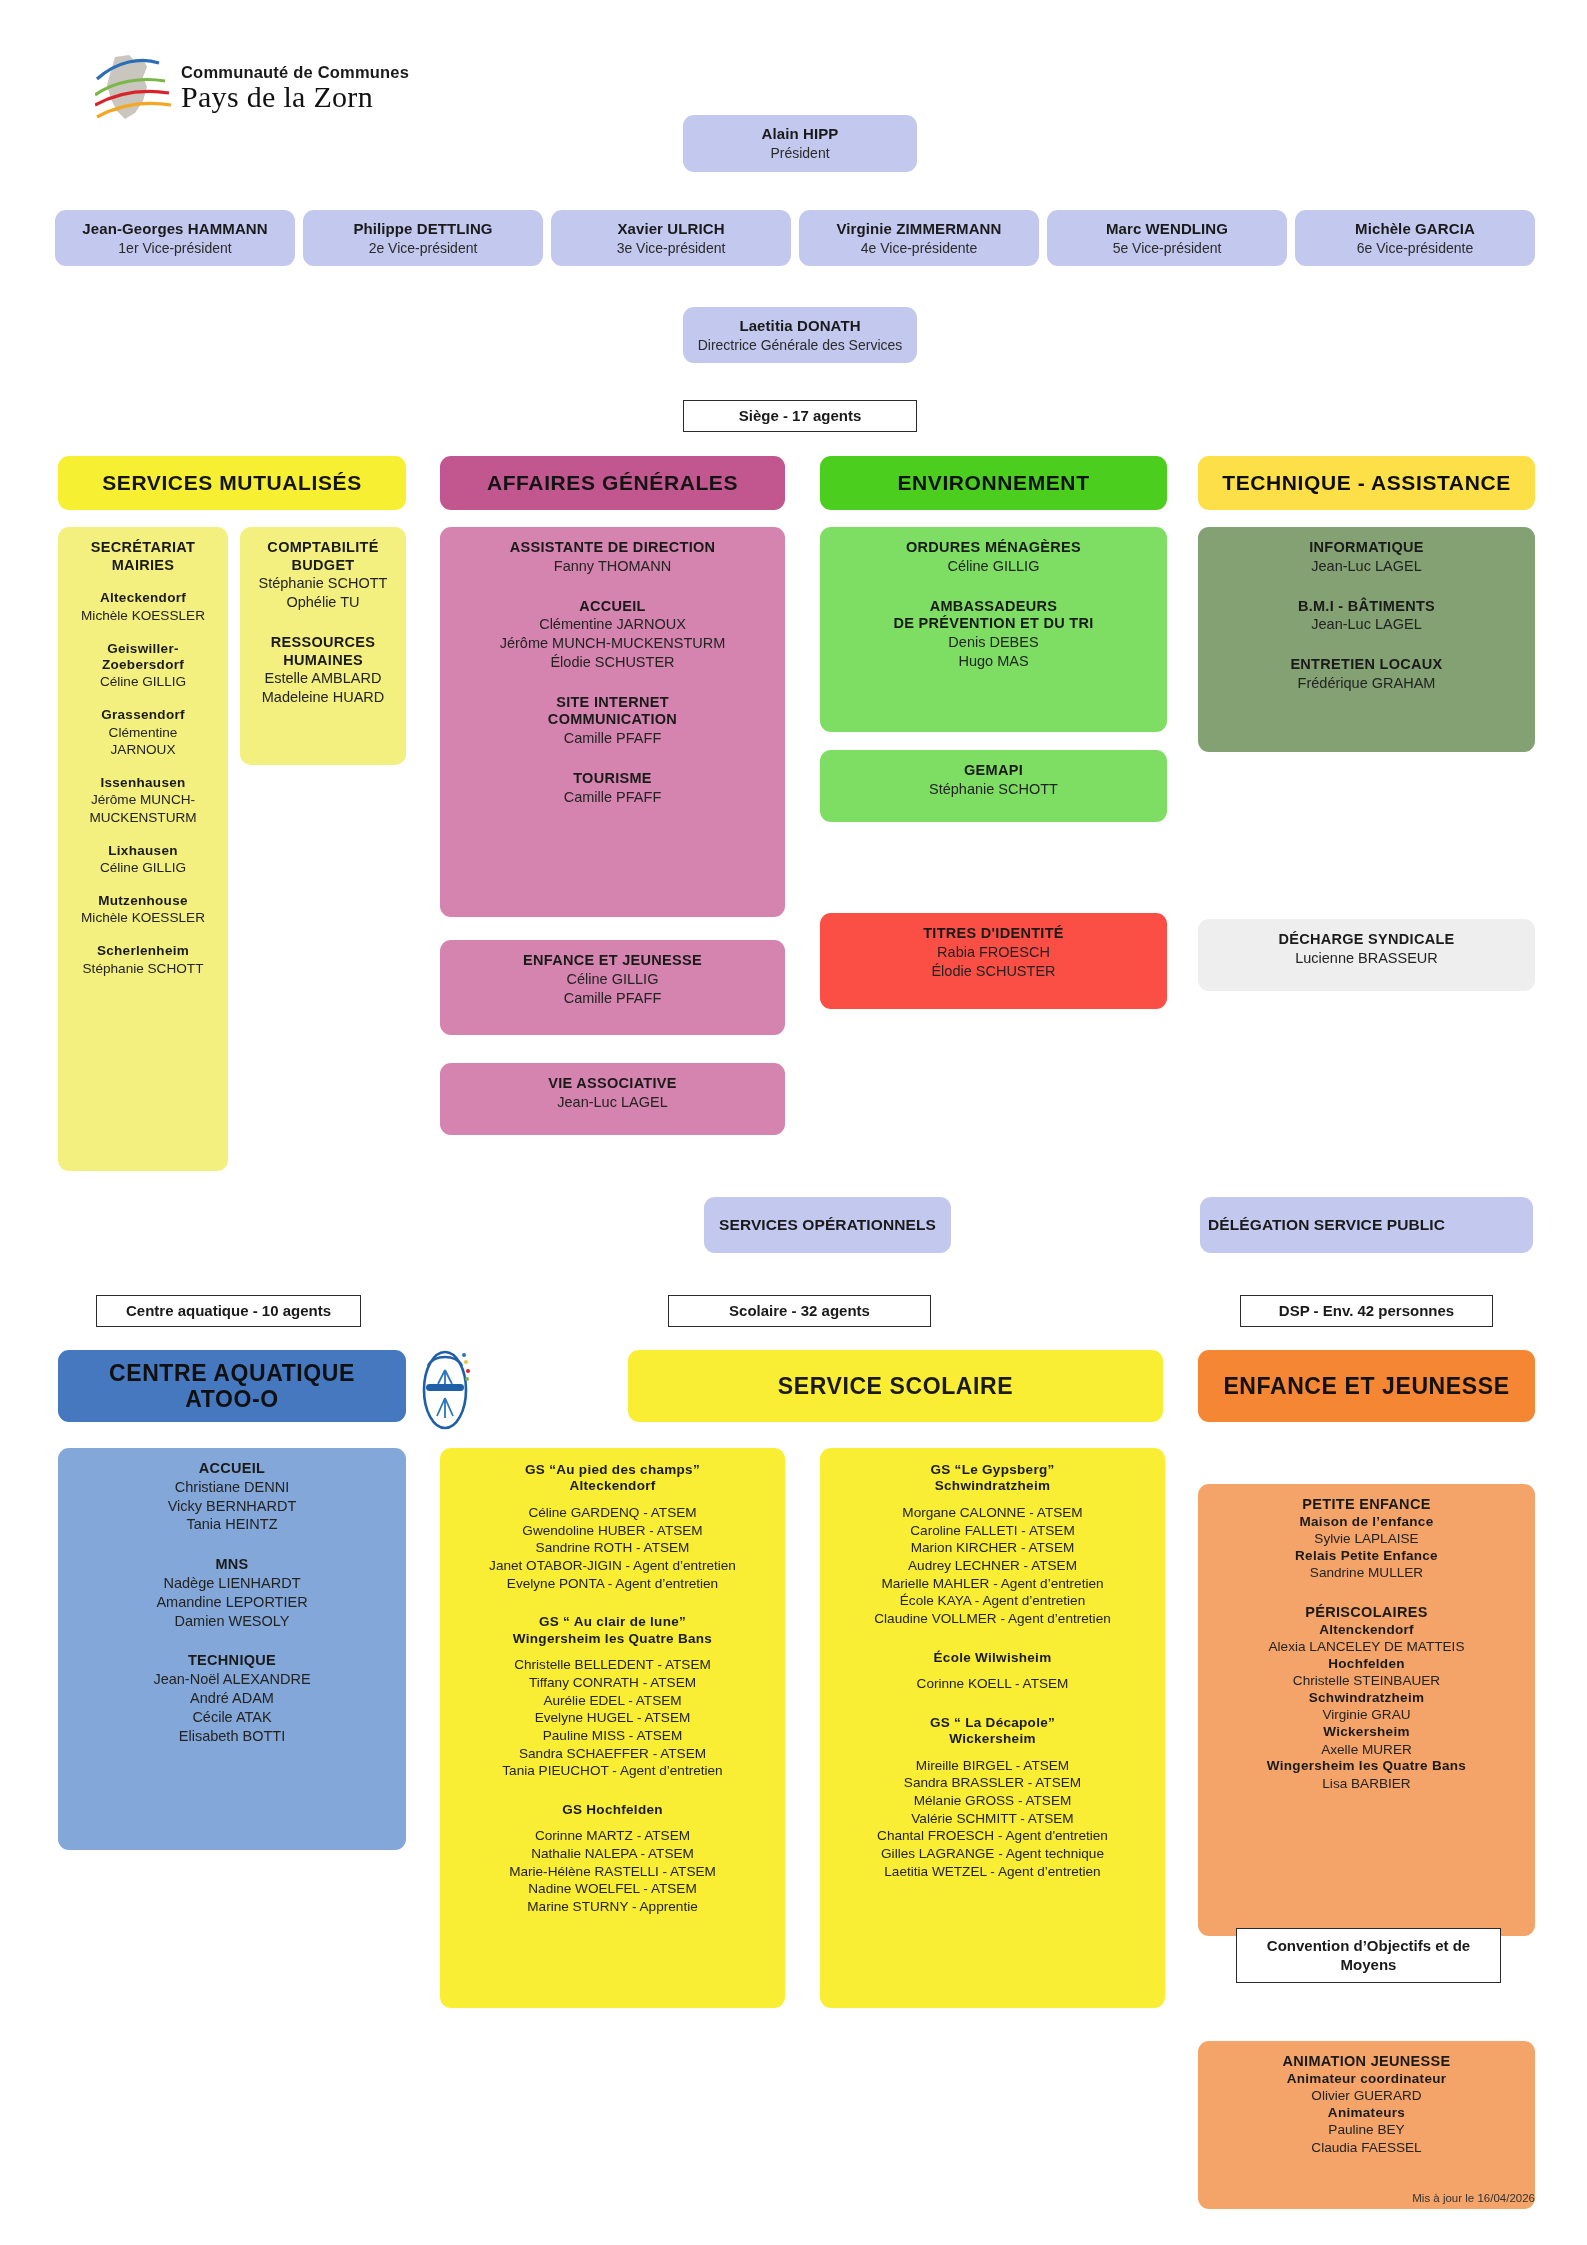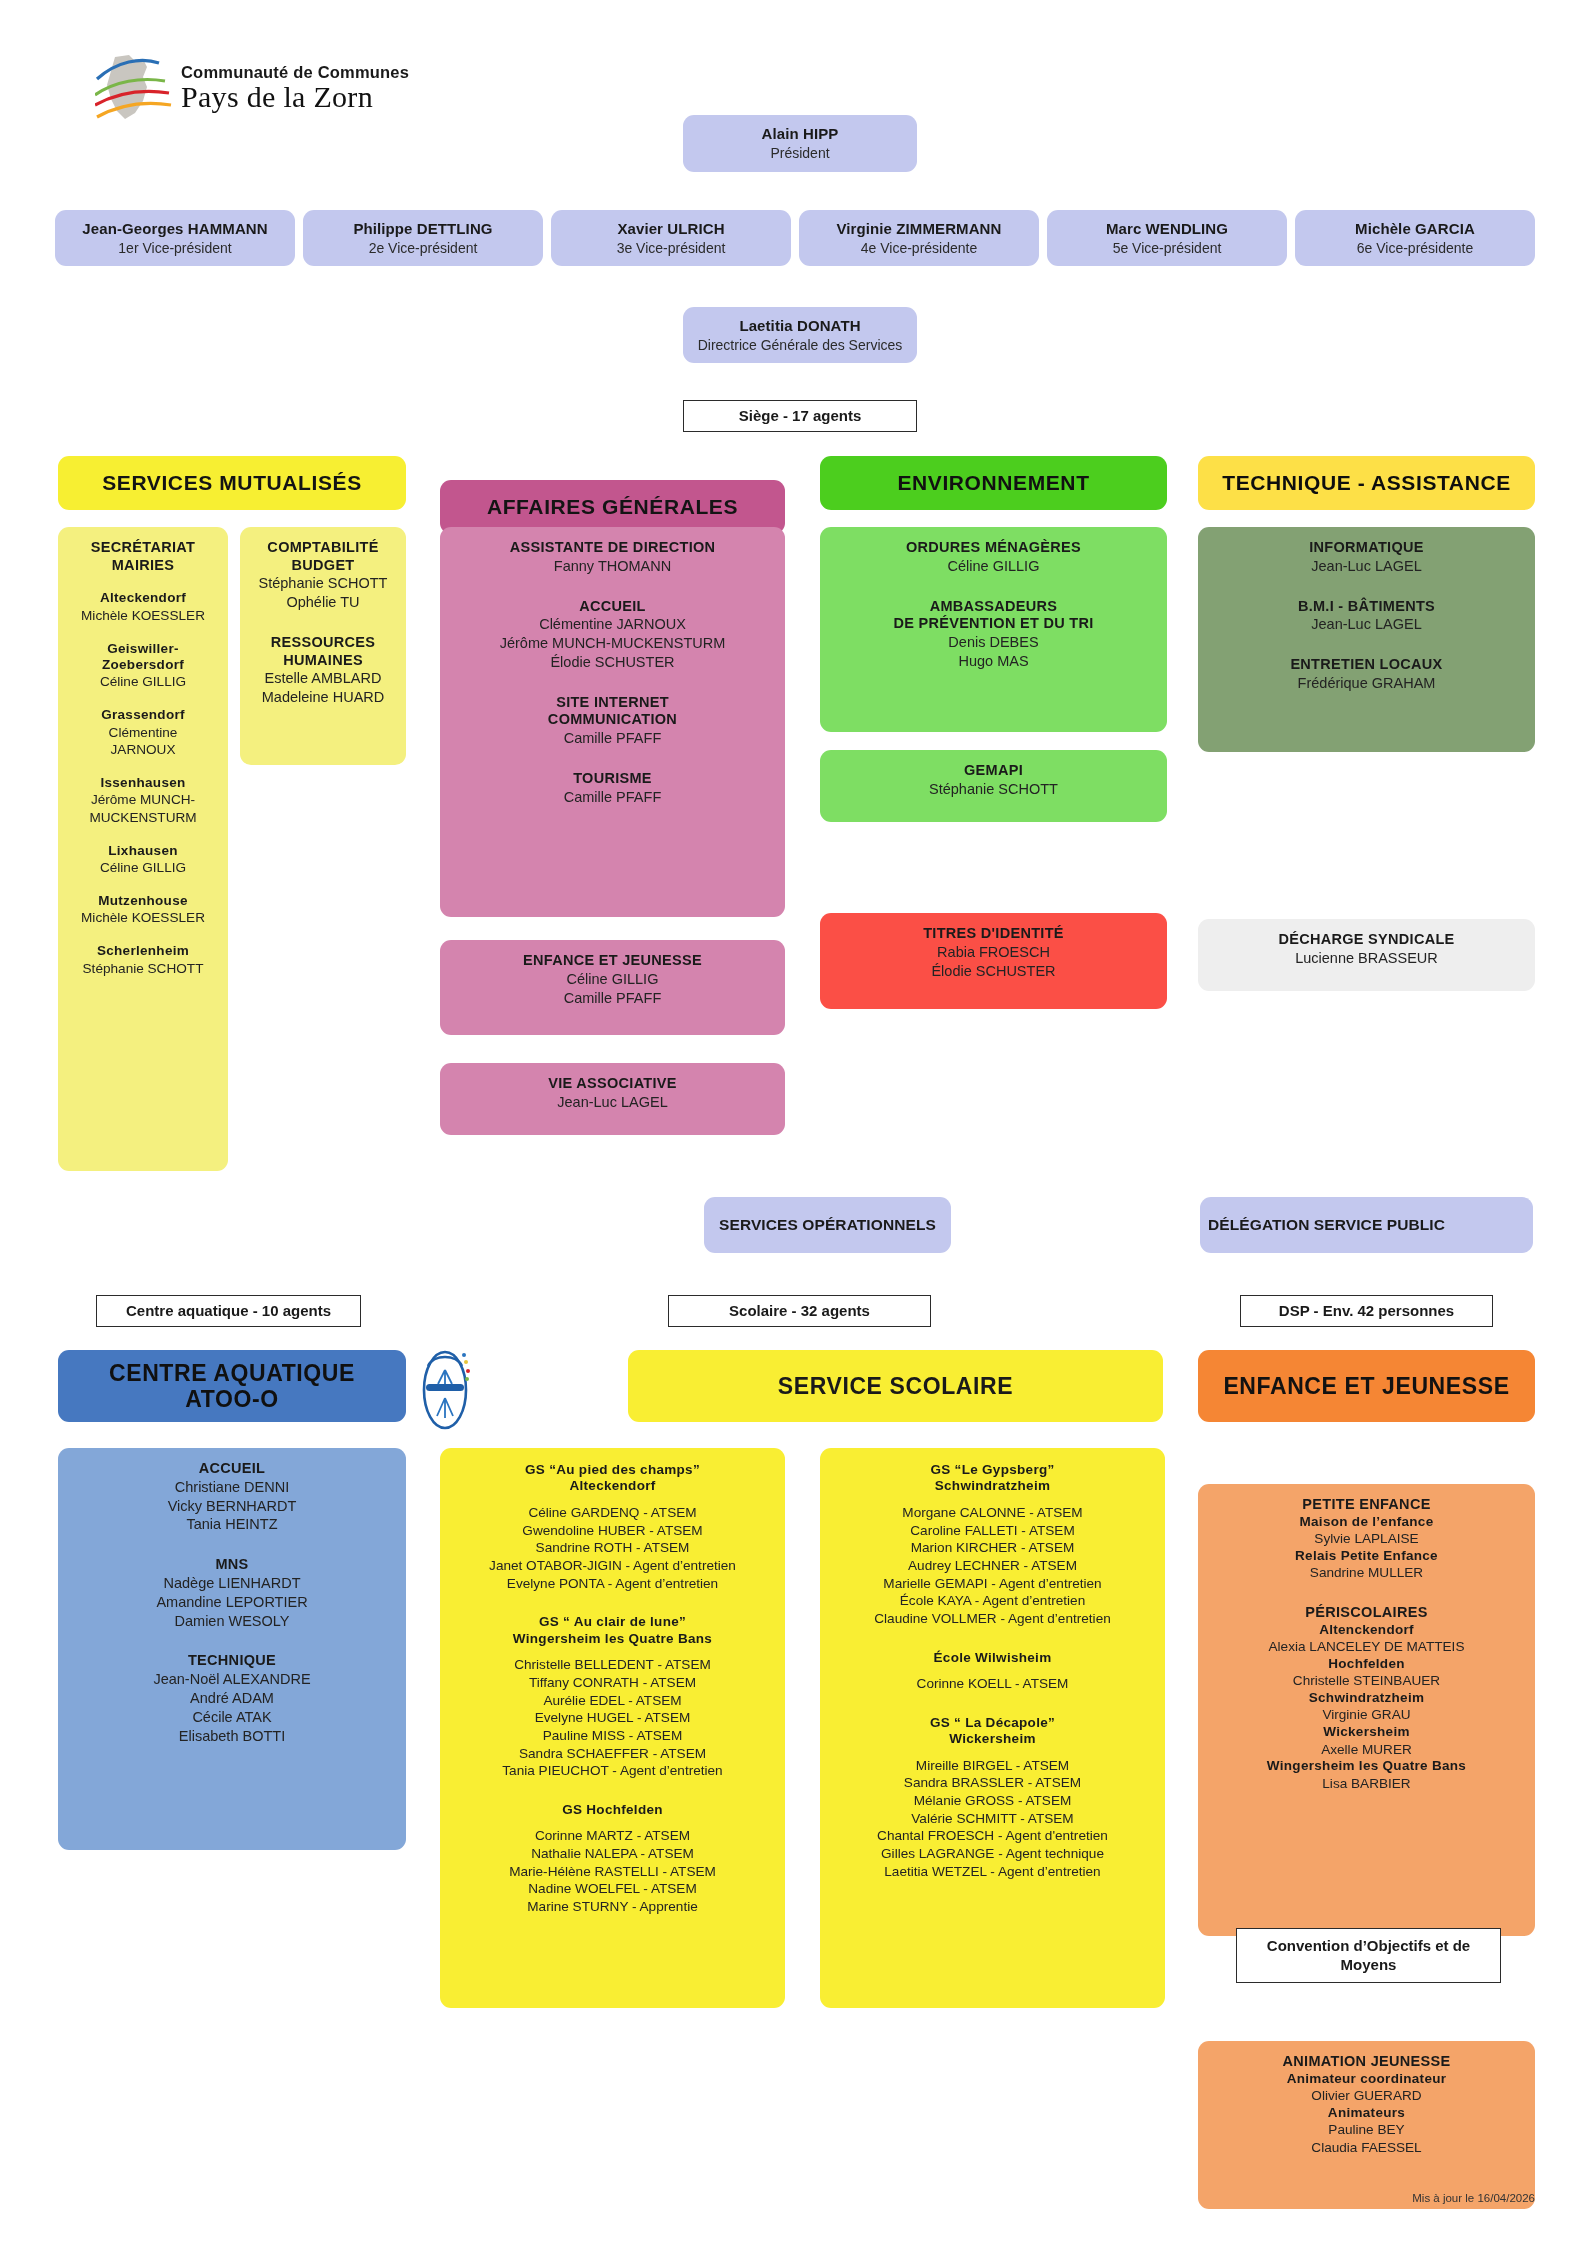--- a/index.html
+++ b/index.html
@@ -198,21 +198,21 @@
     <div class="n">Stéphanie SCHOTT</div>
     <div class="n">Ophélie TU</div>
 
     <div class="gap-lg"></div>
     <div class="h">RESSOURCES</div>
     <div class="h">HUMAINES</div>
     <div class="n">Estelle AMBLARD</div>
     <div class="n">Madeleine HUARD</div>
   </div>
 
-  <div class="abs dept-head pink-head s20" style="left:440px; top:456px; width:345px; height:54px;margin-top:24px;">AFFAIRES GÉNÉRALES</div>
+  <div class="abs dept-head pink-head s20" style="left:440px; top:456px; width:345px; height:54px;">AFFAIRES GÉNÉRALES</div>
 
   <div class="abs sect pink-body" style="left:440px; top:527px; width:345px; height:390px;">
     <div class="h">ASSISTANTE DE DIRECTION</div>
     <div class="n">Fanny THOMANN</div>
 
     <div class="gap-lg"></div>
     <div class="h">ACCUEIL</div>
     <div class="n">Clémentine JARNOUX</div>
     <div class="n">Jérôme MUNCH-MUCKENSTURM</div>
     <div class="n">Élodie SCHUSTER</div>
@@ -367,21 +367,21 @@
   </div>
 
   <div class="abs sect yellow-strong" style="left:820px; top:1448px; width:345px; height:560px; padding-top:14px;">
     <div class="h sm">GS “Le Gypsberg”</div>
     <div class="h sm">Schwindratzheim</div>
     <div class="gap-sm"></div>
     <div class="n sm">Morgane CALONNE - ATSEM</div>
     <div class="n sm">Caroline FALLETI - ATSEM</div>
     <div class="n sm">Marion KIRCHER - ATSEM</div>
     <div class="n sm">Audrey LECHNER - ATSEM</div>
-    <div class="n sm">Marielle GEMAPI - Agent d’entretien</div>
+    <div class="n sm">Marielle MAHLER - Agent d’entretien</div>
     <div class="n sm">École KAYA - Agent d’entretien</div>
     <div class="n sm">Claudine VOLLMER - Agent d’entretien</div>
 
     <div class="gap-lg"></div>
     <div class="h sm">École Wilwisheim</div>
     <div class="gap-sm"></div>
     <div class="n sm">Corinne KOELL - ATSEM</div>
 
     <div class="gap-lg"></div>
     <div class="h sm">GS “ La Décapole”</div>

